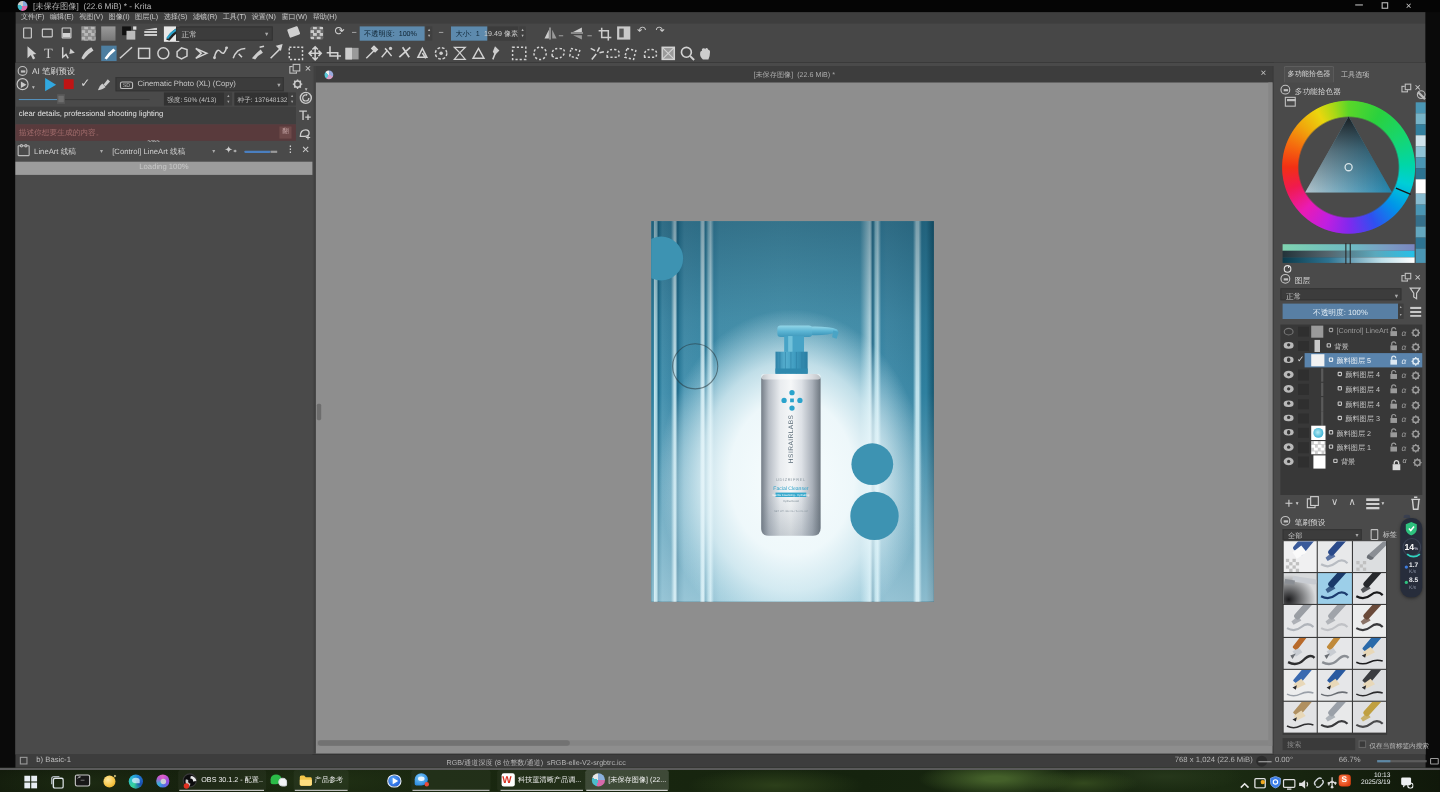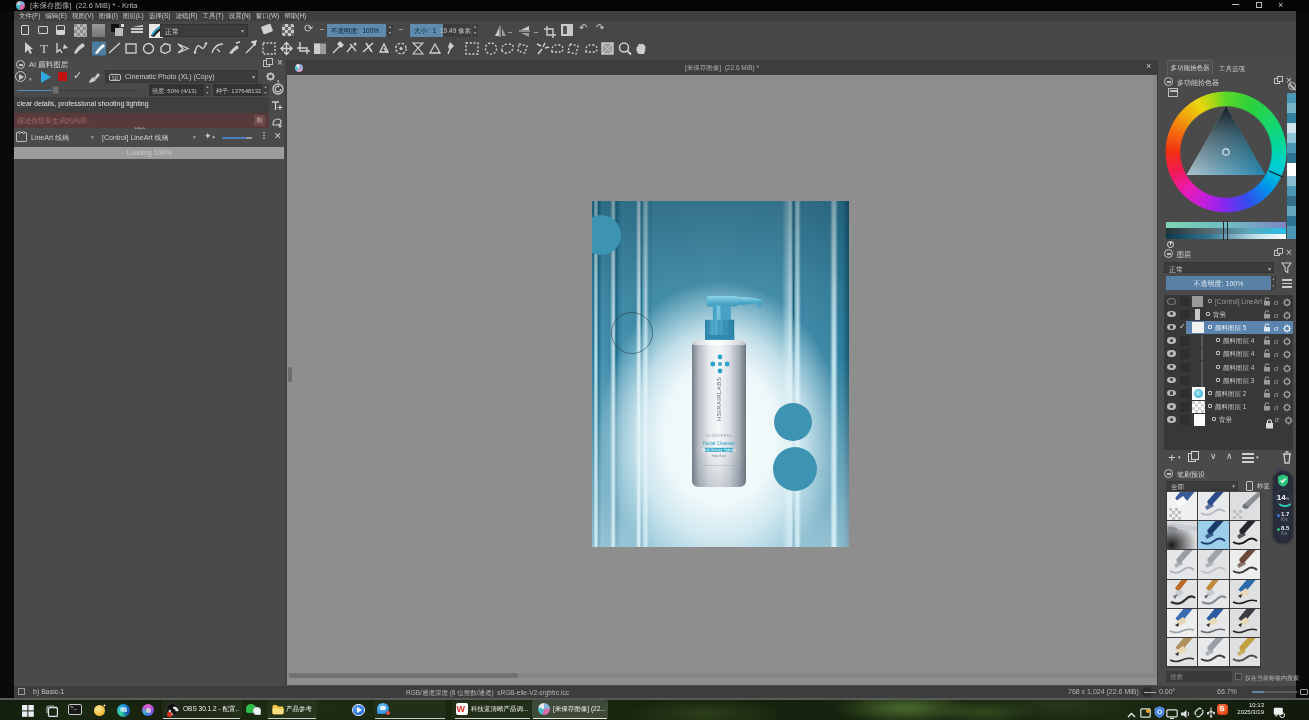--- a/index.html
+++ b/index.html
@@ -189,21 +189,21 @@
 
   <div class="abs" style="left:1296px;top:11px;width:13px;height:689px;background:#0a0a0a;"></div>
 
   <div class="abs" id="mainarea" style="left:14px;top:57px;width:1282px;height:629px;background:#4a4a4a;"></div>
 
   <div class="abs" id="aidock" style="left:14px;top:57px;width:270px;height:629px;background:#4a4a4a;">
 
     <div class="abs" style="left:2px;top:3px;width:9px;height:9px;border:1px solid #c0c0c0;border-radius:50%;">
         <div class="abs" style="left:1.5px;top:3px;width:4px;height:2px;background:#c0c0c0;"></div>
       </div>
-    <div class="abs" style="left:15px;top:3px;font-size:7.5px;color:#d8d8d8;">AI 颜料图层</div>
+    <div class="abs" style="left:15px;top:3px;font-size:7.5px;color:#d8d8d8;">AI 笔刷预设</div>
     <div class="abs" style="left:249px;top:3px;width:7px;height:7px;border:1px solid #c0c0c0;"></div>
     <div class="abs" style="left:252px;top:1px;width:7px;height:7px;border:1px solid #c0c0c0;background:#4a4a4a;"></div>
     <div class="abs" style="left:263px;top:0px;font-size:10px;color:#ccc;">×</div>
 
     <div class="abs" style="left:1px;top:14px;width:11px;height:11px;border:1.2px solid #c9c9c9;border-radius:50%;">
         <div class="abs" style="left:3px;top:2px;width:0;height:0;border-left:5px solid #c9c9c9;border-top:3.2px solid transparent;border-bottom:3.2px solid transparent;"></div>
       </div>
     <div class="abs" style="left:15px;top:19px;font-size:5px;color:#bbb;">▾</div>
     <div class="abs" style="left:27px;top:13.5px;width:0;height:0;border-left:10px solid #31a8e0;border-top:6px solid transparent;border-bottom:6px solid transparent;"></div>
     <div class="abs" style="left:44px;top:15px;width:9px;height:9px;background:#c01414;"></div>

